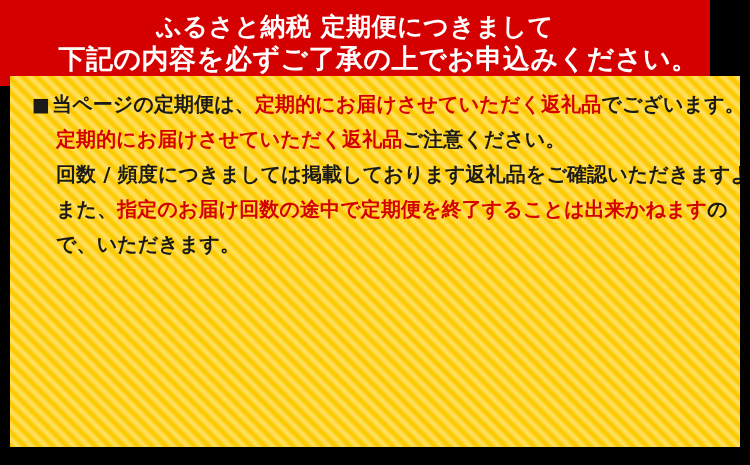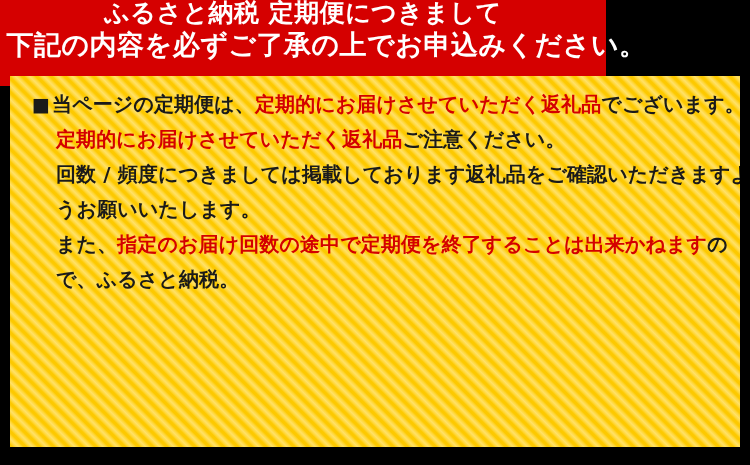--- a/index.html
+++ b/index.html
@@ -20,26 +20,27 @@
     height: 465px;
     background: #000000;
     box-sizing: border-box;
   }
 
   
   .header {
     position: absolute;
     left: 0;
     top: 0;
-    width: 606px;
+    width: 710px;
     height: 86px;
     background: #d50000;
     display: flex;
     flex-direction: column;
     align-items: center;
+    justify-content: center;
     box-sizing: border-box;
   }
   .header-line {
     color: #ffffff;
     font-weight: bold;
     letter-spacing: 0.5px;
     white-space: nowrap;
     line-height: 1.0;
   }
   .header-line-1 {
@@ -117,20 +118,19 @@
   <div class="header">
     <div class="header-line header-line-1">ふるさと納税 定期便につきまして</div>
     <div class="header-line header-line-2">下記の内容を必ずご了承の上でお申込みください。</div>
   </div>
 
   <div class="panel">
     <div class="body-text" id="body-root">
         <div class="line"><span class="marker">■</span><span class="blk">当ページの定期便は、</span><span class="red">定期的にお届けさせていただく返礼品</span><span class="blk">でございます。</span></div>
         <div class="line indent"><span class="red">定期的にお届けさせていただく返礼品</span><span class="blk">ご注意ください。</span></div>
         <div class="line indent"><span class="blk">回数 / 頻度につきましては掲載しております返礼品をご確認いただきますよ</span></div>
-        <div class="line indent"><span class="blk">うお願いいたします。</span></div>
         <div class="line indent"><span class="blk">また、</span><span class="red">指定のお届け回数の途中で定期便を終了することは出来かねます</span><span class="blk">の</span></div>
-        <div class="line indent"><span class="blk">で、ふるさと納税。</span></div>
+        <div class="line indent"><span class="blk">で、いただきます。</span></div>
         <div class="line gap">&nbsp;</div>
       </div>
   </div>
 
 </div>
 
 </body></html>

